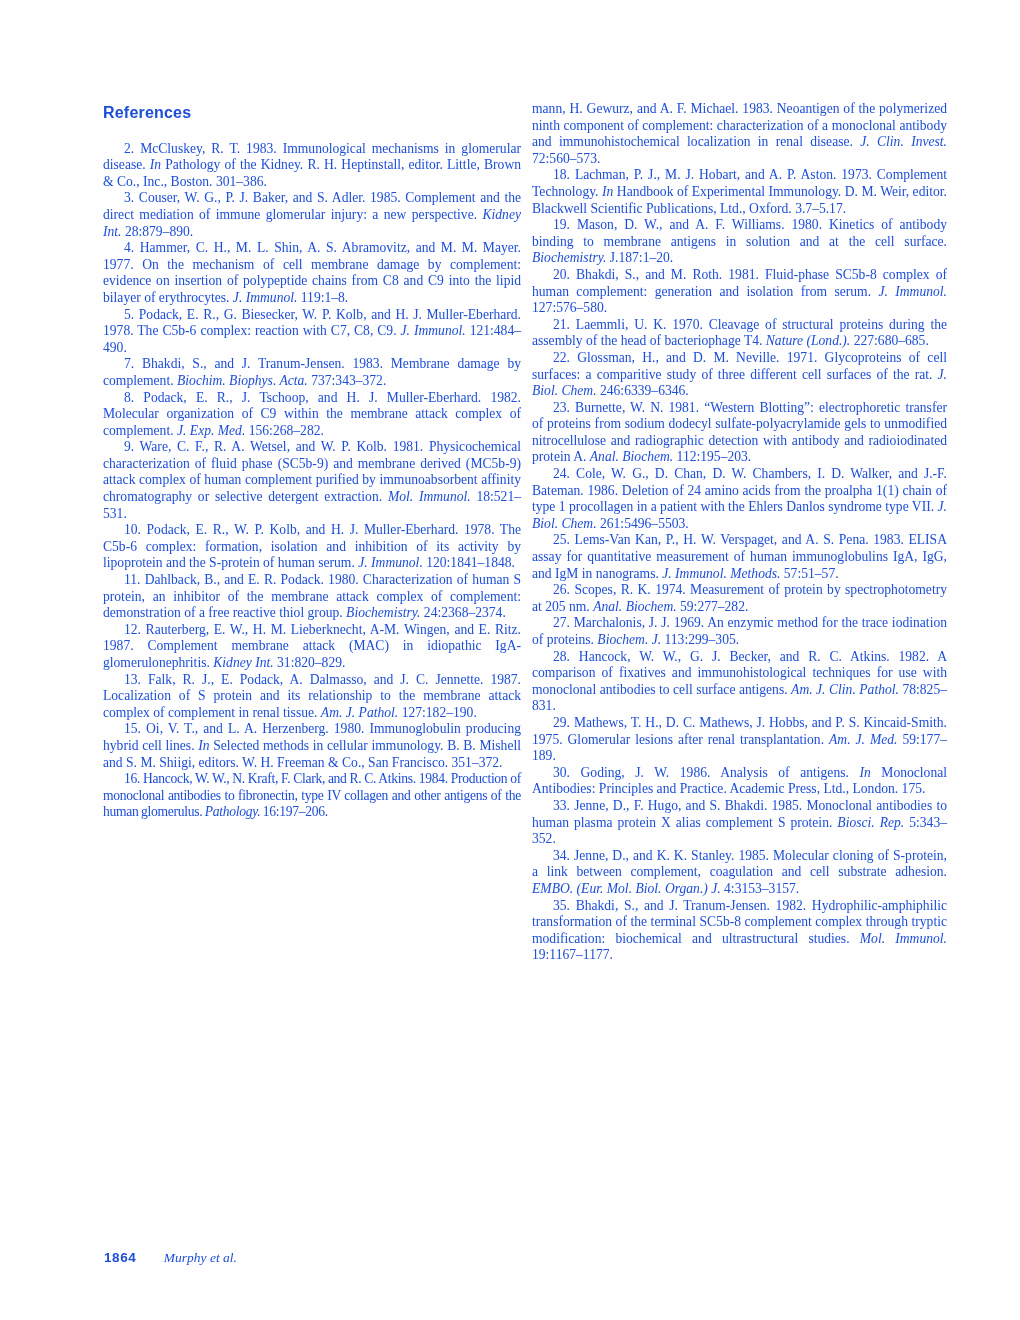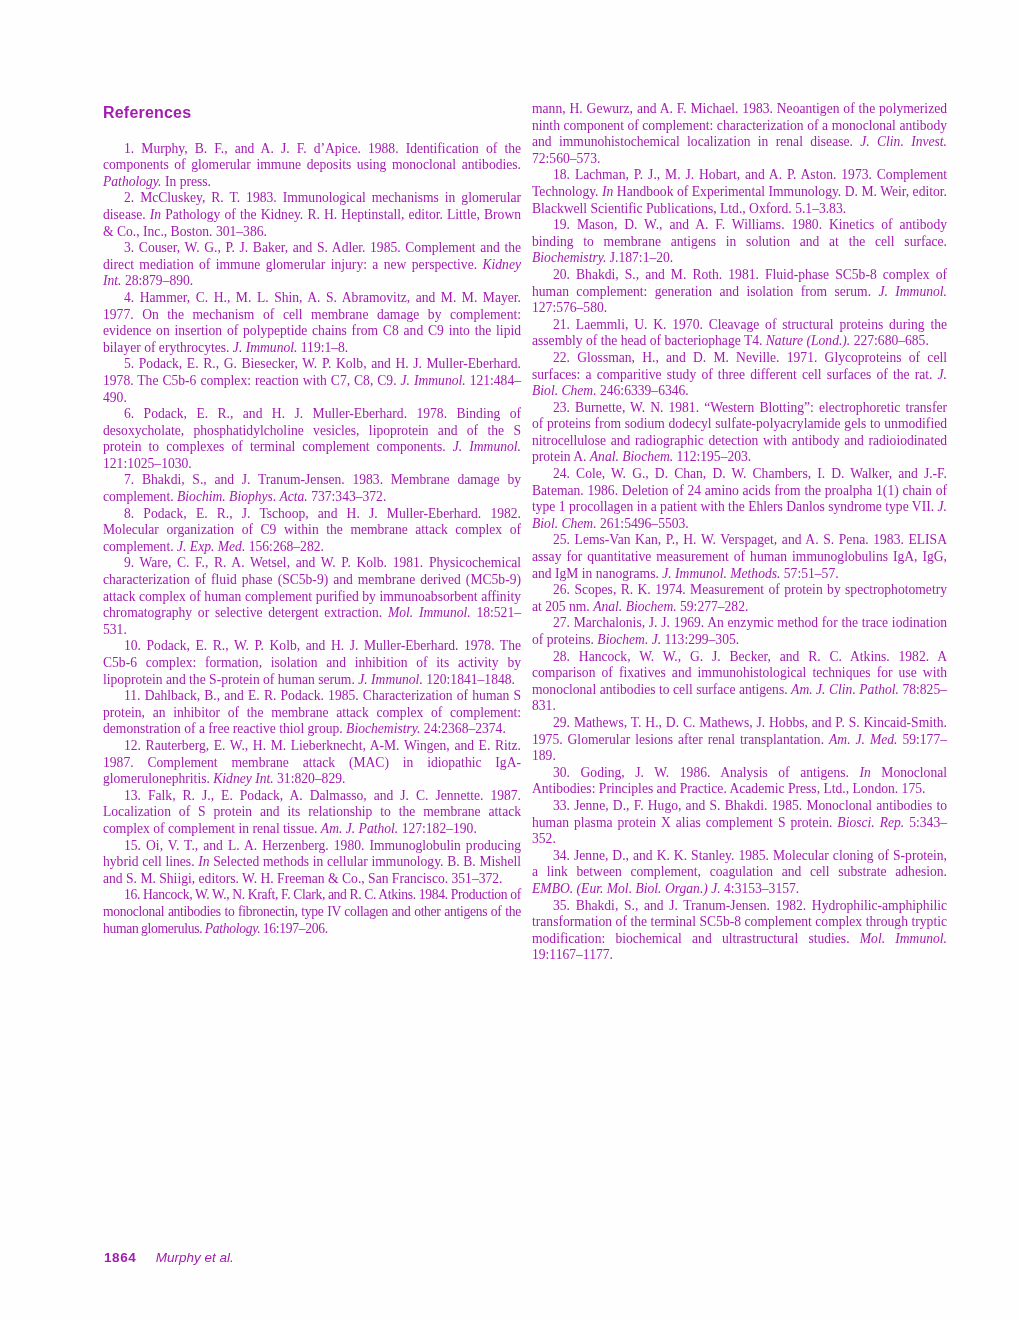--- a/index.html
+++ b/index.html
@@ -1,20 +1,20 @@
 <!DOCTYPE html>
 <html><head>
 <meta charset="utf-8">
 <style>
   html,body { margin:0; padding:0; background:#ffffff; }
   .page {
     position:relative;
     width:1020px; height:1320px;
     background:#fefefe;
-    color:#a21caf;
+    color:#1d4ed8;
     font-family:"Liberation Serif", serif;
     overflow:hidden;
   }
   .col {
     position:absolute;
     text-align:justify;
     font-size:13.6px;
     line-height:16.6px;
   }
   #col-left  { left:103px; top:105px; width:418px; }
@@ -34,55 +34,53 @@
     position:absolute;
     left:104px; top:1250px;
     font-size:13.5px;
   }
   .pagenum {
     font-family:"Liberation Sans", sans-serif;
     font-weight:bold;
     letter-spacing:0.6px;
   }
   .runhead {
-    font-family:Liberation Sans, sans-serif;
+    font-family:Liberation Serif, serif;
     font-style:italic;
-    margin-left:16px;
+    margin-left:24px;
   }
 </style>
 </head>
 <body>
 
 <div class="page">
 
   <div class="col" id="col-left">
     <h1 class="refs-heading">References</h1>
     <div id="col-left-refs">
-        <p class="ref"><span class="rm">1. Murphy, B. F., and A. J. F. d’Apice. 1988. Identification of the components of glomerular immune deposits using monoclonal antibodies. </span><span class="it">Pathology.</span><span class="rm"> In press.</span></p>
         <p class="ref"><span class="rm">2. McCluskey, R. T. 1983. Immunological mechanisms in glomerular disease. </span><span class="it">In</span><span class="rm"> Pathology of the Kidney. R. H. Heptinstall, editor. Little, Brown &amp; Co., Inc., Boston. 301–386.</span></p>
         <p class="ref"><span class="rm">3. Couser, W. G., P. J. Baker, and S. Adler. 1985. Complement and the direct mediation of immune glomerular injury: a new perspective. </span><span class="it">Kidney Int.</span><span class="rm"> 28:879–890.</span></p>
         <p class="ref"><span class="rm">4. Hammer, C. H., M. L. Shin, A. S. Abramovitz, and M. M. Mayer. 1977. On the mechanism of cell membrane damage by complement: evidence on insertion of polypeptide chains from C8 and C9 into the lipid bilayer of erythrocytes. </span><span class="it">J. Immunol.</span><span class="rm"> 119:1–8.</span></p>
         <p class="ref"><span class="rm">5. Podack, E. R., G. Biesecker, W. P. Kolb, and H. J. Muller-Eberhard. 1978. The C5b-6 complex: reaction with C7, C8, C9. </span><span class="it">J. Immunol.</span><span class="rm"> 121:484–490.</span></p>
-        <p class="ref"><span class="rm">6. Podack, E. R., and H. J. Muller-Eberhard. 1978. Binding of desoxycholate, phosphatidylcholine vesicles, lipoprotein and of the S protein to complexes of terminal complement components. </span><span class="it">J. Immunol.</span><span class="rm"> 121:1025–1030.</span></p>
         <p class="ref"><span class="rm">7. Bhakdi, S., and J. Tranum-Jensen. 1983. Membrane damage by complement. </span><span class="it">Biochim. Biophys. Acta.</span><span class="rm"> 737:343–372.</span></p>
         <p class="ref"><span class="rm">8. Podack, E. R., J. Tschoop, and H. J. Muller-Eberhard. 1982. Molecular organization of C9 within the membrane attack complex of complement. </span><span class="it">J. Exp. Med.</span><span class="rm"> 156:268–282.</span></p>
         <p class="ref"><span class="rm">9. Ware, C. F., R. A. Wetsel, and W. P. Kolb. 1981. Physicochemical characterization of fluid phase (SC5b-9) and membrane derived (MC5b-9) attack complex of human complement purified by immunoabsorbent affinity chromatography or selective detergent extraction. </span><span class="it">Mol. Immunol.</span><span class="rm"> 18:521–531.</span></p>
         <p class="ref"><span class="rm">10. Podack, E. R., W. P. Kolb, and H. J. Muller-Eberhard. 1978. The C5b-6 complex: formation, isolation and inhibition of its activity by lipoprotein and the S-protein of human serum. </span><span class="it">J. Immunol.</span><span class="rm"> 120:1841–1848.</span></p>
-        <p class="ref"><span class="rm">11. Dahlback, B., and E. R. Podack. 1985. Characterization of human S protein, an inhibitor of the membrane attack complex of complement: demonstration of a free reactive thiol group. </span><span class="it">Biochemistry.</span><span class="rm"> 24:2368–2374.</span></p>
+        <p class="ref"><span class="rm">11. Dahlback, B., and E. R. Podack. 1980. Characterization of human S protein, an inhibitor of the membrane attack complex of complement: demonstration of a free reactive thiol group. </span><span class="it">Biochemistry.</span><span class="rm"> 24:2368–2374.</span></p>
         <p class="ref"><span class="rm">12. Rauterberg, E. W., H. M. Lieberknecht, A-M. Wingen, and E. Ritz. 1987. Complement membrane attack (MAC) in idiopathic IgA-glomerulonephritis. </span><span class="it">Kidney Int.</span><span class="rm"> 31:820–829.</span></p>
         <p class="ref"><span class="rm">13. Falk, R. J., E. Podack, A. Dalmasso, and J. C. Jennette. 1987. Localization of S protein and its relationship to the membrane attack complex of complement in renal tissue. </span><span class="it">Am. J. Pathol.</span><span class="rm"> 127:182–190.</span></p>
         <p class="ref"><span class="rm">15. Oi, V. T., and L. A. Herzenberg. 1980. Immunoglobulin producing hybrid cell lines. </span><span class="it">In</span><span class="rm"> Selected methods in cellular immunology. B. B. Mishell and S. M. Shiigi, editors. W. H. Freeman &amp; Co., San Francisco. 351–372.</span></p>
         <p class="ref"><span class="rm">16. Hancock, W. W., N. Kraft, F. Clark, and R. C. Atkins. 1984. Production of monoclonal antibodies to fibronectin, type IV collagen and other antigens of the human glomerulus. </span><span class="it">Pathology.</span><span class="rm"> 16:197–206.</span></p>
       </div>
   </div>
 
   <div class="col" id="col-right">
     <div id="col-right-refs">
         <p class="ref cont"><span class="rm">mann, H. Gewurz, and A. F. Michael. 1983. Neoantigen of the polymerized ninth component of complement: characterization of a monoclonal antibody and immunohistochemical localization in renal disease. </span><span class="it">J. Clin. Invest.</span><span class="rm"> 72:560–573.</span></p>
-        <p class="ref"><span class="rm">18. Lachman, P. J., M. J. Hobart, and A. P. Aston. 1973. Complement Technology. </span><span class="it">In</span><span class="rm"> Handbook of Experimental Immunology. D. M. Weir, editor. Blackwell Scientific Publications, Ltd., Oxford. 5.1–3.83.</span></p>
+        <p class="ref"><span class="rm">18. Lachman, P. J., M. J. Hobart, and A. P. Aston. 1973. Complement Technology. </span><span class="it">In</span><span class="rm"> Handbook of Experimental Immunology. D. M. Weir, editor. Blackwell Scientific Publications, Ltd., Oxford. 3.7–5.17.</span></p>
         <p class="ref"><span class="rm">19. Mason, D. W., and A. F. Williams. 1980. Kinetics of antibody binding to membrane antigens in solution and at the cell surface. </span><span class="it">Biochemistry.</span><span class="rm"> J.187:1–20.</span></p>
         <p class="ref"><span class="rm">20. Bhakdi, S., and M. Roth. 1981. Fluid-phase SC5b-8 complex of human complement: generation and isolation from serum. </span><span class="it">J. Immunol.</span><span class="rm"> 127:576–580.</span></p>
         <p class="ref"><span class="rm">21. Laemmli, U. K. 1970. Cleavage of structural proteins during the assembly of the head of bacteriophage T4. </span><span class="it">Nature (Lond.).</span><span class="rm"> 227:680–685.</span></p>
         <p class="ref"><span class="rm">22. Glossman, H., and D. M. Neville. 1971. Glycoproteins of cell surfaces: a comparitive study of three different cell surfaces of the rat. </span><span class="it">J. Biol. Chem.</span><span class="rm"> 246:6339–6346.</span></p>
         <p class="ref"><span class="rm">23. Burnette, W. N. 1981. “Western Blotting”: electrophoretic transfer of proteins from sodium dodecyl sulfate-polyacrylamide gels to unmodified nitrocellulose and radiographic detection with antibody and radioiodinated protein A. </span><span class="it">Anal. Biochem.</span><span class="rm"> 112:195–203.</span></p>
         <p class="ref"><span class="rm">24. Cole, W. G., D. Chan, D. W. Chambers, I. D. Walker, and J.-F. Bateman. 1986. Deletion of 24 amino acids from the proalpha 1(1) chain of type 1 procollagen in a patient with the Ehlers Danlos syndrome type VII. </span><span class="it">J. Biol. Chem.</span><span class="rm"> 261:5496–5503.</span></p>
         <p class="ref"><span class="rm">25. Lems-Van Kan, P., H. W. Verspaget, and A. S. Pena. 1983. ELISA assay for quantitative measurement of human immunoglobulins IgA, IgG, and IgM in nanograms. </span><span class="it">J. Immunol. Methods.</span><span class="rm"> 57:51–57.</span></p>
         <p class="ref"><span class="rm">26. Scopes, R. K. 1974. Measurement of protein by spectrophotometry at 205 nm. </span><span class="it">Anal. Biochem.</span><span class="rm"> 59:277–282.</span></p>
         <p class="ref"><span class="rm">27. Marchalonis, J. J. 1969. An enzymic method for the trace iodination of proteins. </span><span class="it">Biochem. J.</span><span class="rm"> 113:299–305.</span></p>
         <p class="ref"><span class="rm">28. Hancock, W. W., G. J. Becker, and R. C. Atkins. 1982. A comparison of fixatives and immunohistological techniques for use with monoclonal antibodies to cell surface antigens. </span><span class="it">Am. J. Clin. Pathol.</span><span class="rm"> 78:825–831.</span></p>

